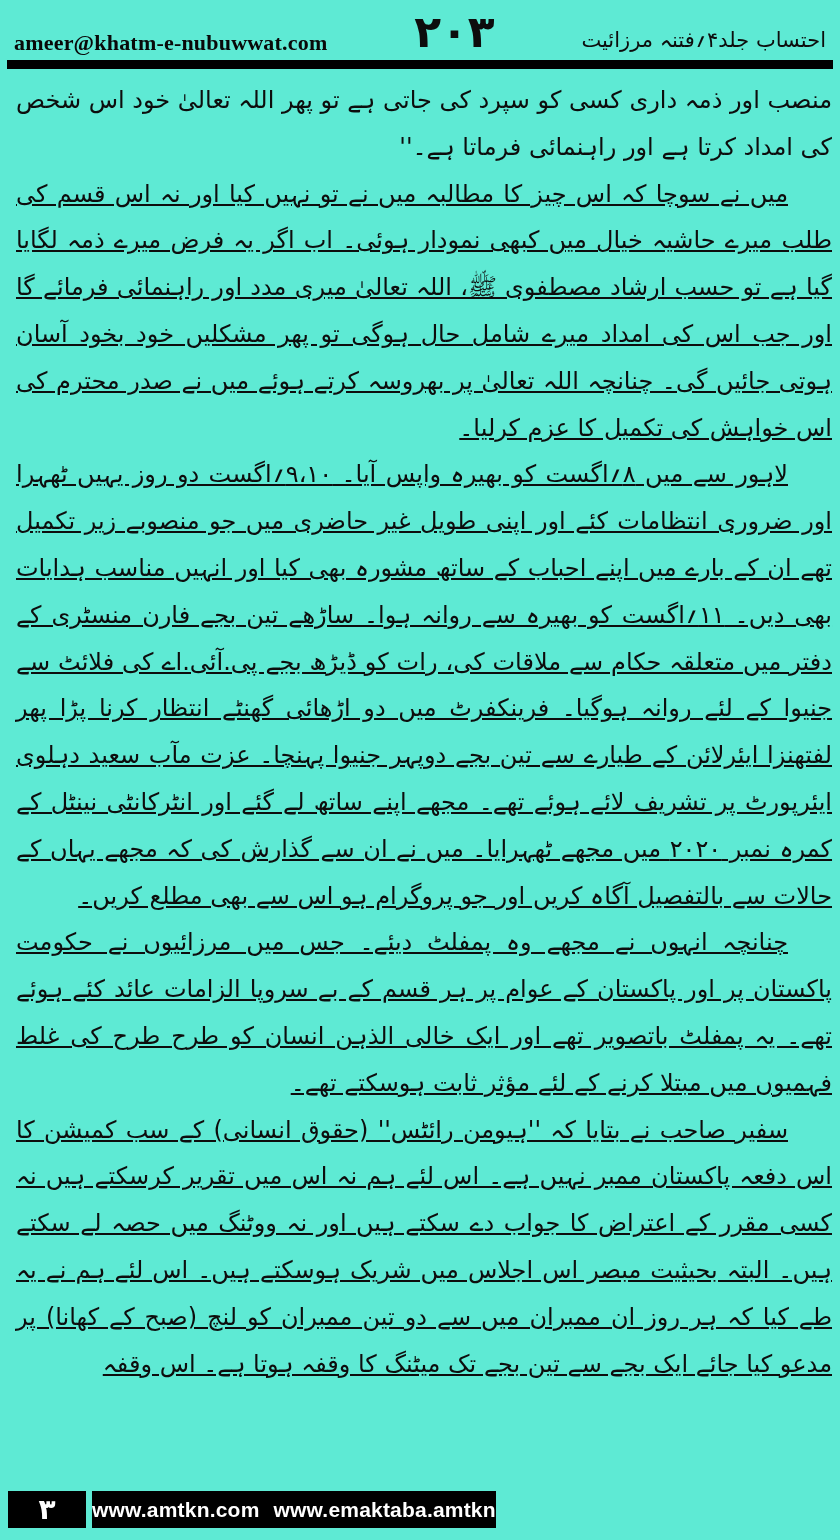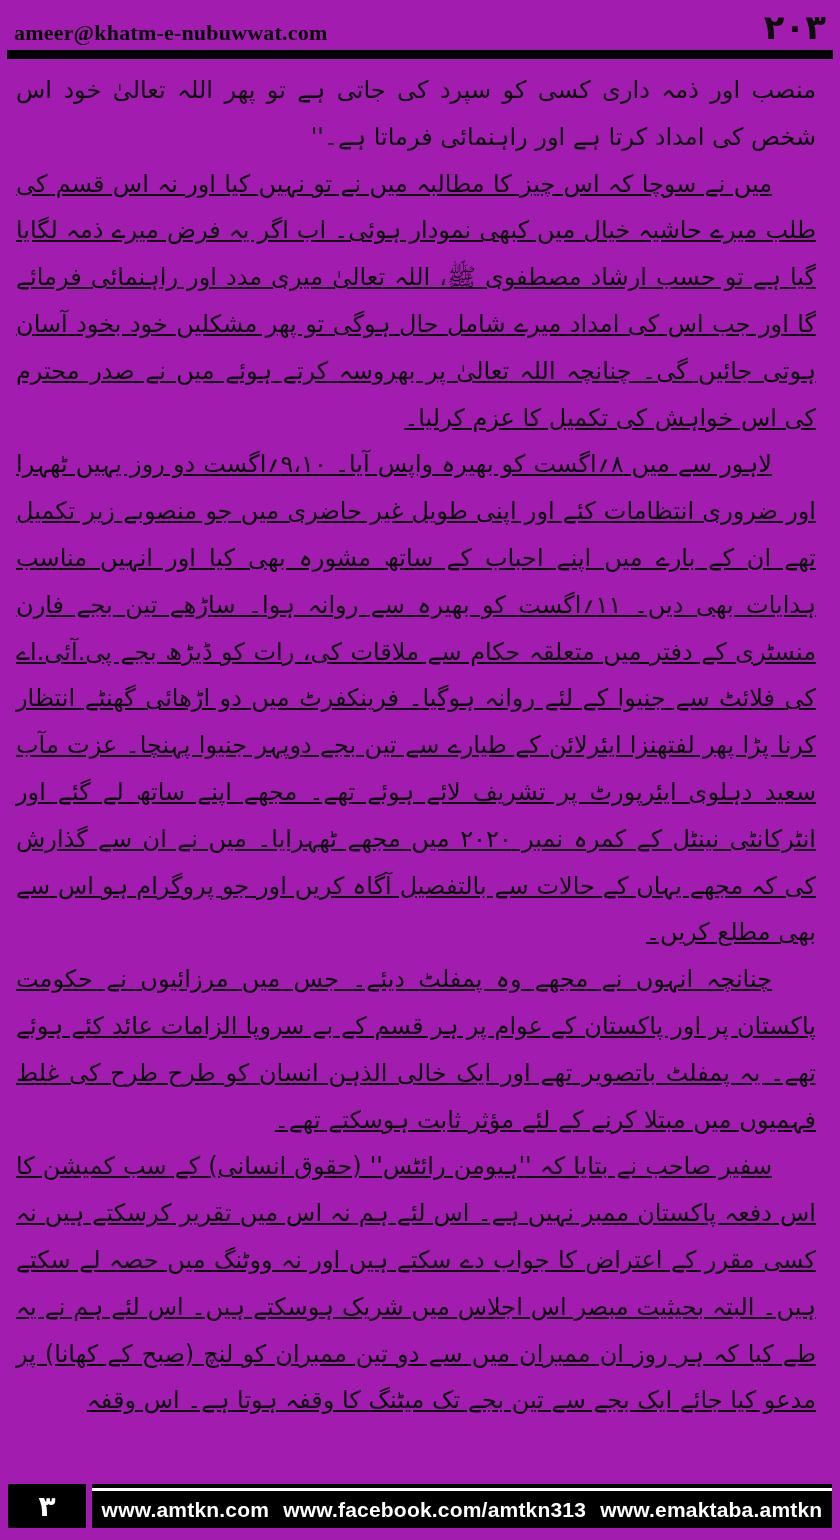--- a/index.html
+++ b/index.html
@@ -2,42 +2,42 @@
 <html lang="ur"><head>
 <meta charset="utf-8">
 <style>
   html, body { margin: 0; padding: 0; }
   body { background: #e8e8e8; }
   .page {
     position: relative;
     width: 840px;
     height: 1540px;
     margin: 0 auto;
-    background: #a21caf;
+    background: #5eead4;
     overflow: hidden;
     font-family: "DejaVu Sans", sans-serif;
     color: #0d0d0d;
   }
   
   .header {
     display: flex;
     justify-content: space-between;
     align-items: flex-end;
     padding: 10px 14px 2px 14px;
   }
   .header-email {
     font-family: "Liberation Serif", serif;
     font-weight: bold;
     font-size: 22px;
     letter-spacing: 0.2px;
     color: #090909;
     white-space: nowrap;
   }
   .header-pageno {
-    font-size: 34px;
+    font-size: 44px;
     font-weight: bold;
     line-height: 1;
     direction: rtl;
     padding-bottom: 2px;
   }
   .header-title {
     direction: rtl;
     font-size: 21px;
     font-weight: 500;
     color: #0d0d0d;
@@ -49,21 +49,21 @@
     background: #000000;
     margin: 2px 7px 0 7px;
   }
   
   .page-body {
     direction: rtl;
     text-align: justify;
     text-justify: inter-word;
     font-size: 24px;
     line-height: 1.95;
-    padding: 8px 24px 0 16px;
+    padding: 8px 8px 0 16px;
     color: #0d0d0d;
     font-weight: 500;
   }
   .page-body p { margin: 0; }
   .page-body p.indent { text-indent: 44px; text-decoration: underline; }
   
   .footer {
     position: absolute;
     left: 0;
     bottom: 12px;
@@ -81,21 +81,21 @@
     display: flex;
     align-items: center;
     justify-content: center;
     font-size: 28px;
     font-weight: bold;
     direction: rtl;
   }
   .footer-right {
     flex: 1;
     display: flex;
-    flex-direction: column;
+    flex-direction: row;
     border-radius: 22px;
   }
   .footer-stripe { height: 4px; background: #000000; }
   .footer-gap    { height: 3px; background: #ffffff; }
   .footer-bar {
     height: 37px;
     background: #000000;
     color: #ffffff;
     display: flex;
     align-items: center;
@@ -109,38 +109,38 @@
   }
 </style>
 </head>
 <body>
 
 <div class="page">
 
   <div class="header">
     <span class="header-email">ameer@khatm-e-nubuwwat.com</span>
     <span class="header-pageno">۲۰۳</span>
+    <span class="header-title">احتساب جلد۴؍فتنہ مرزائیت</span>
   </div>
 
   <div class="header-rule"></div>
 
   <div class="page-body">
     <p>منصب اور ذمہ داری کسی کو سپرد کی جاتی ہے تو پھر اللہ تعالیٰ خود اس شخص کی امداد کرتا ہے اور راہنمائی فرماتا ہے۔''</p>
     <p class="indent">میں نے سوچا کہ اس چیز کا مطالبہ میں نے تو نہیں کیا اور نہ اس قسم کی طلب میرے حاشیہ خیال میں کبھی نمودار ہوئی۔ اب اگر یہ فرض میرے ذمہ لگایا گیا ہے تو حسب ارشاد مصطفوی ﷺ، اللہ تعالیٰ میری مدد اور راہنمائی فرمائے گا اور جب اس کی امداد میرے شامل حال ہوگی تو پھر مشکلیں خود بخود آسان ہوتی جائیں گی۔ چنانچہ اللہ تعالیٰ پر بھروسہ کرتے ہوئے میں نے صدر محترم کی اس خواہش کی تکمیل کا عزم کرلیا۔</p>
     <p class="indent">لاہور سے میں ۸؍اگست کو بھیرہ واپس آیا۔ ۹،۱۰؍اگست دو روز یہیں ٹھہرا اور ضروری انتظامات کئے اور اپنی طویل غیر حاضری میں جو منصوبے زیر تکمیل تھے ان کے بارے میں اپنے احباب کے ساتھ مشورہ بھی کیا اور انہیں مناسب ہدایات بھی دیں۔ ۱۱؍اگست کو بھیرہ سے روانہ ہوا۔ ساڑھے تین بجے فارن منسٹری کے دفتر میں متعلقہ حکام سے ملاقات کی، رات کو ڈیڑھ بجے پی.آئی.اے کی فلائٹ سے جنیوا کے لئے روانہ ہوگیا۔ فرینکفرٹ میں دو اڑھائی گھنٹے انتظار کرنا پڑا پھر لفتھنزا ایئرلائن کے طیارے سے تین بجے دوپہر جنیوا پہنچا۔ عزت مآب سعید دہلوی ایئرپورٹ پر تشریف لائے ہوئے تھے۔ مجھے اپنے ساتھ لے گئے اور انٹرکانٹی نینٹل کے کمرہ نمبر ۲۰۲۰ میں مجھے ٹھہرایا۔ میں نے ان سے گذارش کی کہ مجھے یہاں کے حالات سے بالتفصیل آگاہ کریں اور جو پروگرام ہو اس سے بھی مطلع کریں۔</p>
     <p class="indent">چنانچہ انہوں نے مجھے وہ پمفلٹ دیئے۔ جس میں مرزائیوں نے حکومت پاکستان پر اور پاکستان کے عوام پر ہر قسم کے بے سروپا الزامات عائد کئے ہوئے تھے۔ یہ پمفلٹ باتصویر تھے اور ایک خالی الذہن انسان کو طرح طرح کی غلط فہمیوں میں مبتلا کرنے کے لئے مؤثر ثابت ہوسکتے تھے۔</p>
     <p class="indent">سفیر صاحب نے بتایا کہ ''ہیومن رائٹس'' (حقوق انسانی) کے سب کمیشن کا اس دفعہ پاکستان ممبر نہیں ہے۔ اس لئے ہم نہ اس میں تقریر کرسکتے ہیں نہ کسی مقرر کے اعتراض کا جواب دے سکتے ہیں اور نہ ووٹنگ میں حصہ لے سکتے ہیں۔ البتہ بحیثیت مبصر اس اجلاس میں شریک ہوسکتے ہیں۔ اس لئے ہم نے یہ طے کیا کہ ہر روز ان ممبران میں سے دو تین ممبران کو لنچ (صبح کے کھانا) پر مدعو کیا جائے ایک بجے سے تین بجے تک میٹنگ کا وقفہ ہوتا ہے۔ اس وقفہ</p>
   </div>
 
   <div class="footer">
     <div class="footer-pageno-box">۳</div>
     <div class="footer-right">
       <div class="footer-stripe"></div>
       <div class="footer-gap"></div>
       <div class="footer-bar">
         <span>www.amtkn.com</span>
-        <span>www.facebook.com/amtkn313</span>
         <span>www.emaktaba.amtkn</span>
       </div>
     </div>
   </div>
 
 </div>
 
 </body></html>

